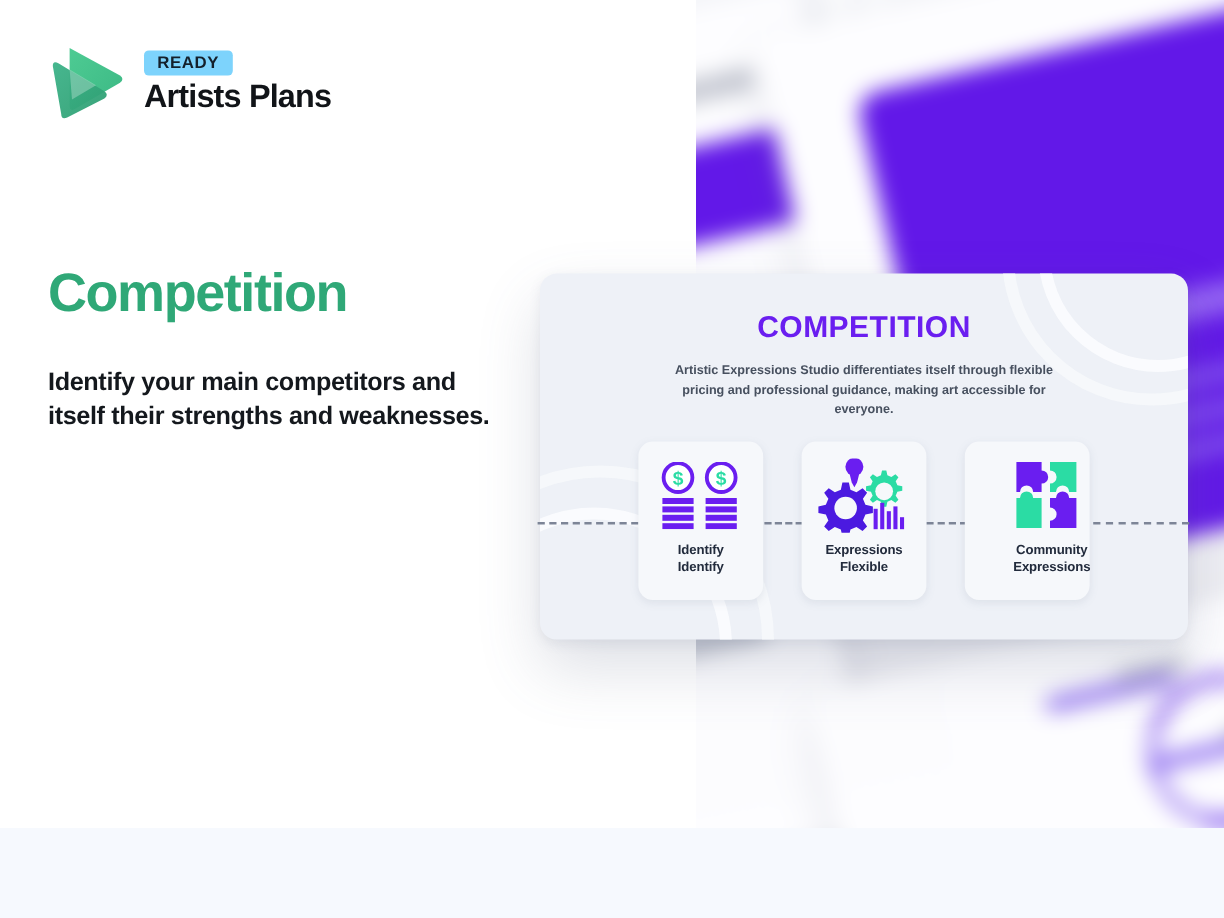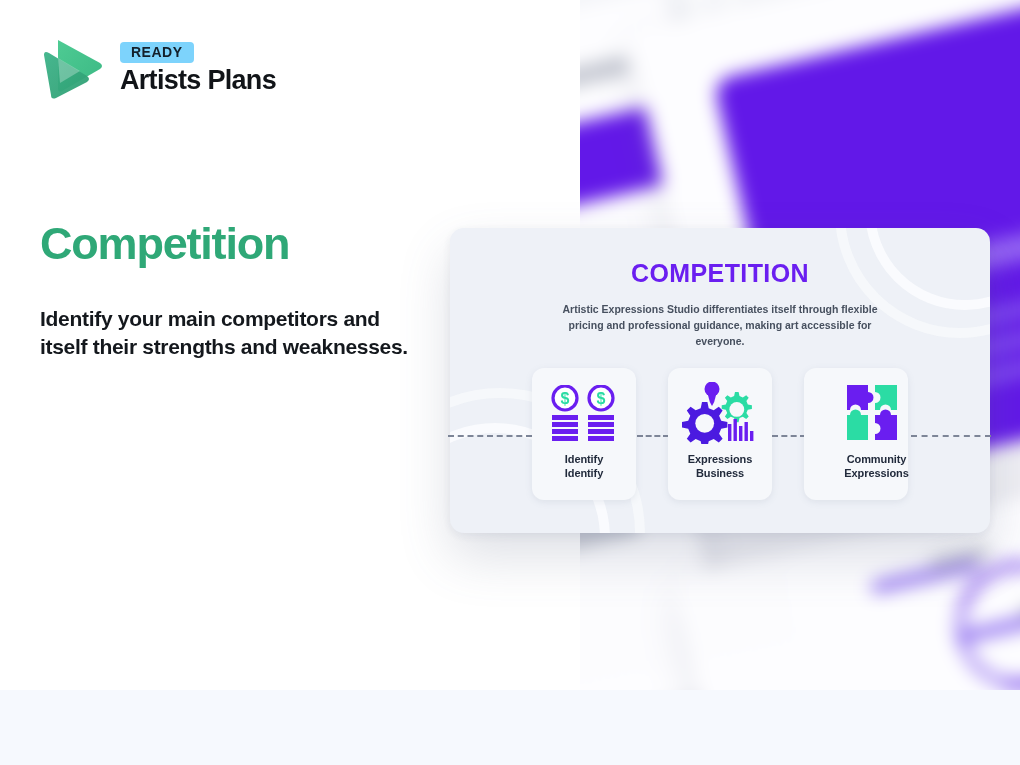--- a/index.html
+++ b/index.html
@@ -237,21 +237,21 @@
           <rect x="47" y="42" width="3.4" height="17"></rect>
           <rect x="52.5" y="37" width="3.4" height="22"></rect>
           <rect x="58" y="44" width="3.4" height="15"></rect>
           <rect x="63.5" y="40" width="3.4" height="19"></rect>
           <rect x="69" y="49" width="3.4" height="10"></rect>
         </g>
       </svg>
     </div>
     <div class="cap">
       <span>Expressions</span><br>
-      <span>Business</span>
+      <span>Flexible</span>
     </div>
   </div>
 
   <div class="icard c3">
     <div class="glyph">
       <svg width="66" height="62" viewBox="0 0 66 62">
         <path d="M3 3 h21 v7 a5.5 5.5 0 1 1 0 11 v7 h-7 a5.5 5.5 0 1 0 -11 0 h-3 z" fill="#6a1ef0"></path>
         <path d="M31 3 h22 v25 h-6 a5.5 5.5 0 1 0 -11 0 h-5 v-7 a5.5 5.5 0 1 0 0-11 z" fill="#2bdca4"></path>
         <path d="M3 33 h3 a5.5 5.5 0 1 1 11 0 h7 v25 h-21 z" fill="#2bdca4"></path>
         <path d="M31 33 h5 a5.5 5.5 0 1 1 11 0 h6 v25 h-22 v-6 a5.5 5.5 0 1 0 0 -11 z" fill="#6a1ef0"></path>

